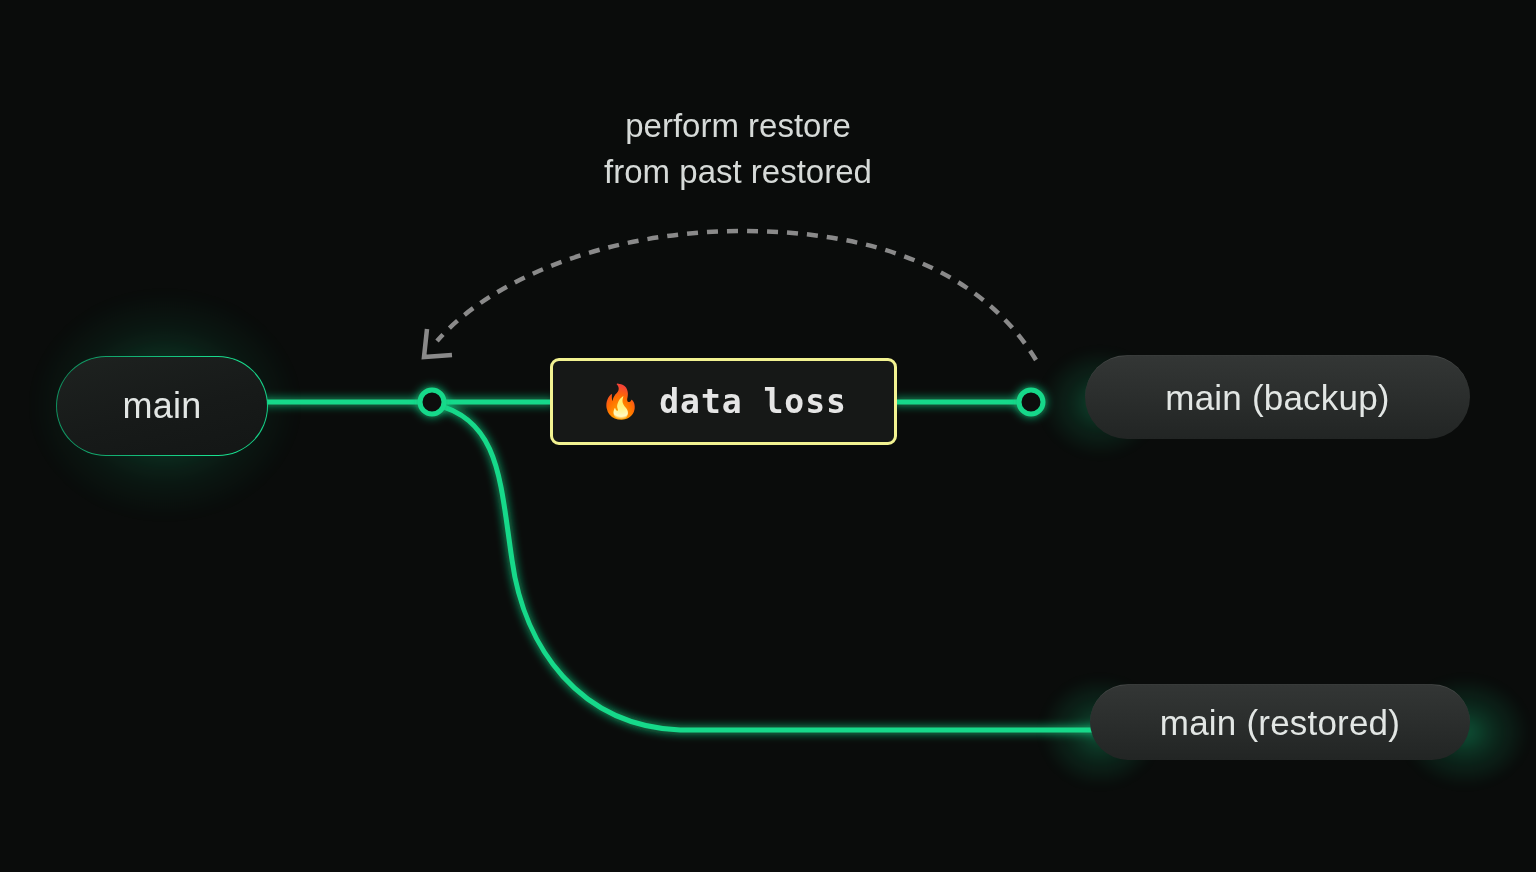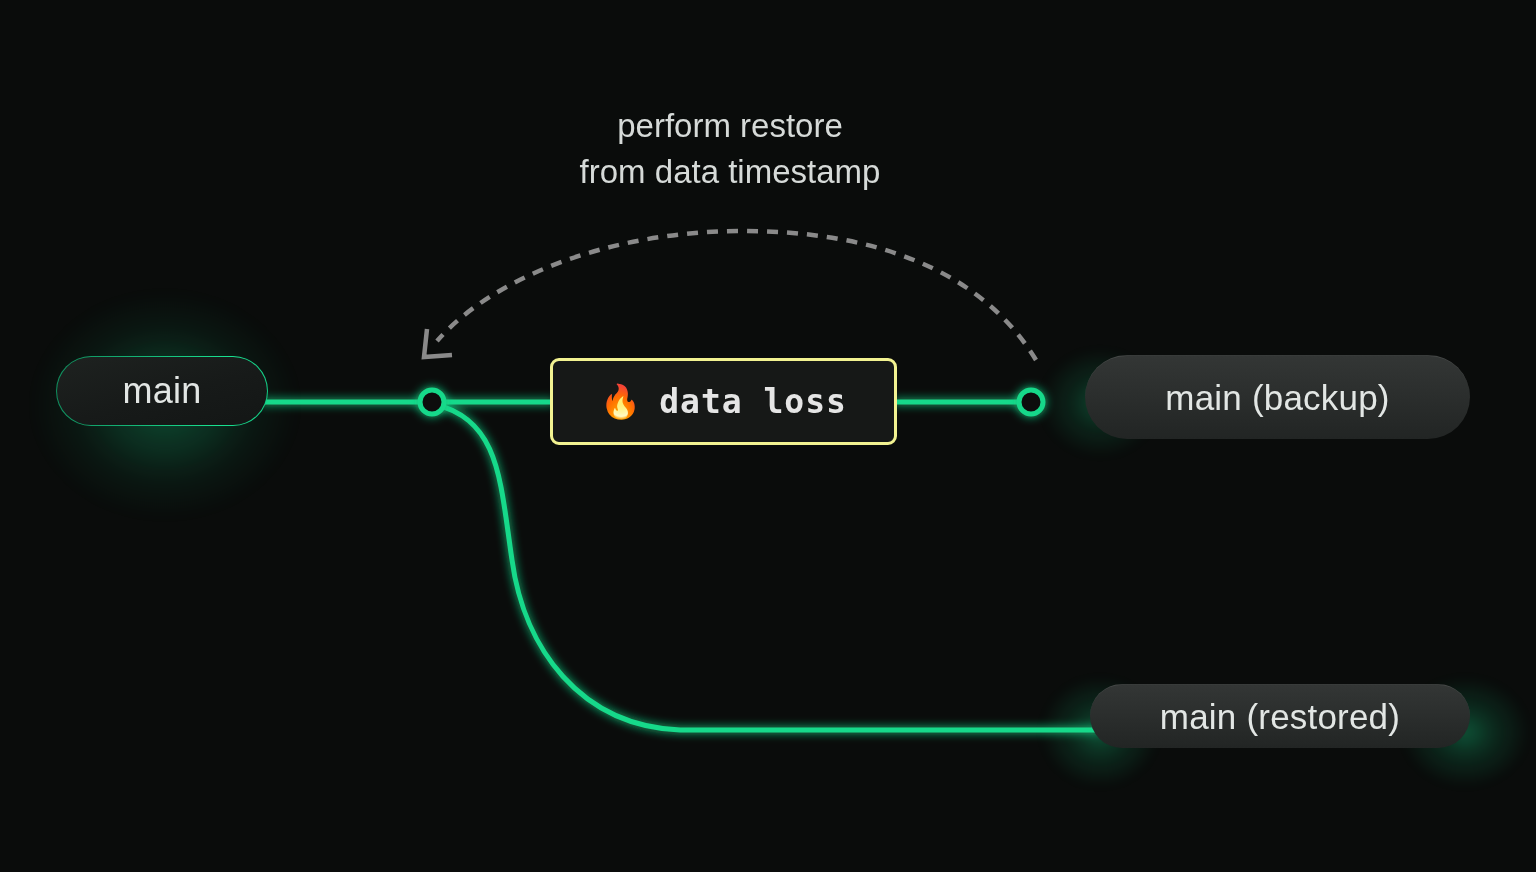--- a/index.html
+++ b/index.html
@@ -82,21 +82,21 @@
     white-space: nowrap;
   }
   .pill-label {
     color: #e2e6e4;
     font-weight: 400;
     letter-spacing: 0.2px;
   }
 
   #pill-main {
     left: 56px; top: 356px;
-    width: 212px; height: 70px;
+    width: 212px; height: 100px;
     background: linear-gradient(165deg, #1e2220 0%, #171a19 55%, #131615 100%);
     border: 1.6px solid transparent;
     background-origin: border-box;
     background-clip: padding-box, border-box;
     background-image:
       linear-gradient(165deg, #1e2220 0%, #171a19 55%, #131615 100%),
       linear-gradient(100deg, #0f8d5d 0%, #14b978 42%, #19e391 78%, #13cb84 100%);
     z-index: 5;
   }
   #pill-main .pill-label { font-size: 36px; }
@@ -105,21 +105,21 @@
     left: 1085px; top: 355px;
     width: 385px; height: 84px;
     background-image: linear-gradient(180deg, #333635 0%, #2b2e2d 48%, #222524 100%);
     border-top: 1px solid rgba(255,255,255,0.10);
     z-index: 5;
   }
   #pill-backup .pill-label { font-size: 35px; }
 
   #pill-restored {
     left: 1090px; top: 684px;
-    width: 380px; height: 64px;
+    width: 380px; height: 76px;
     background-image: linear-gradient(180deg, #333635 0%, #2b2e2d 48%, #222524 100%);
     border-top: 1px solid rgba(255,255,255,0.10);
     z-index: 5;
   }
   #pill-restored .pill-label { font-size: 35px; }
 
   
   #box-dataloss {
     position: absolute;
     left: 550px; top: 358px;
@@ -143,21 +143,21 @@
     font-family: "DejaVu Sans Mono", "Liberation Mono", monospace;
     font-size: 33px;
     font-weight: 700;
     color: #e5e5e5;
     letter-spacing: 1px;
   }
 
   
   #annotation {
     position: absolute;
-    left: 0; top: 103px;
+    left: 8px; top: 103px;
     width: 1460px;
     text-align: center;
     z-index: 8;
     pointer-events: none;
   }
   #annotation .line {
     display: block;
     color: #d6dad8;
     font-size: 33px;
     line-height: 46px;
@@ -224,16 +224,16 @@
 
   <svg class="layer" id="arc-layer" viewBox="0 0 1536 872">
     <path d="M 1036 360
              C 980 268, 870 230, 738 231
              C 608 232, 492 278, 437 341" fill="none" stroke="#8a8a8a" stroke-width="4.5" stroke-linecap="butt" stroke-dasharray="11 9"></path>
     <path d="M 452 355 L 424 357 L 427 329" fill="none" stroke="#8a8a8a" stroke-width="4.5" stroke-linecap="butt" stroke-linejoin="miter"></path>
   </svg>
 
   <div id="annotation">
     <span class="line">perform restore</span>
-    <span class="line">from data timestamp</span>
+    <span class="line">from past restored</span>
   </div>
 
 </div>
 
 </body></html>

